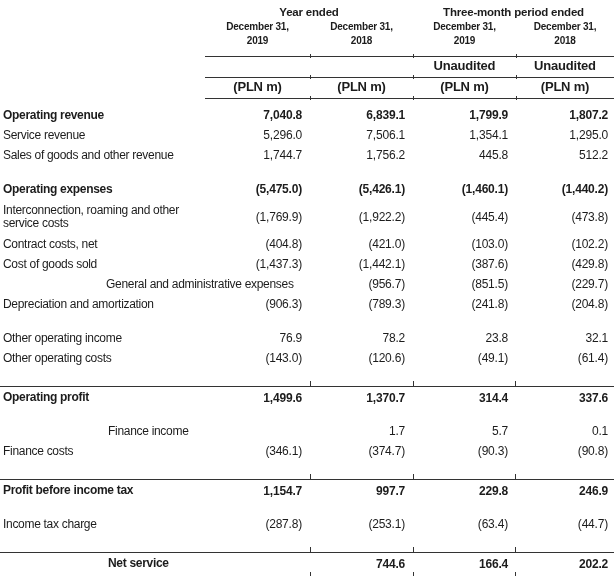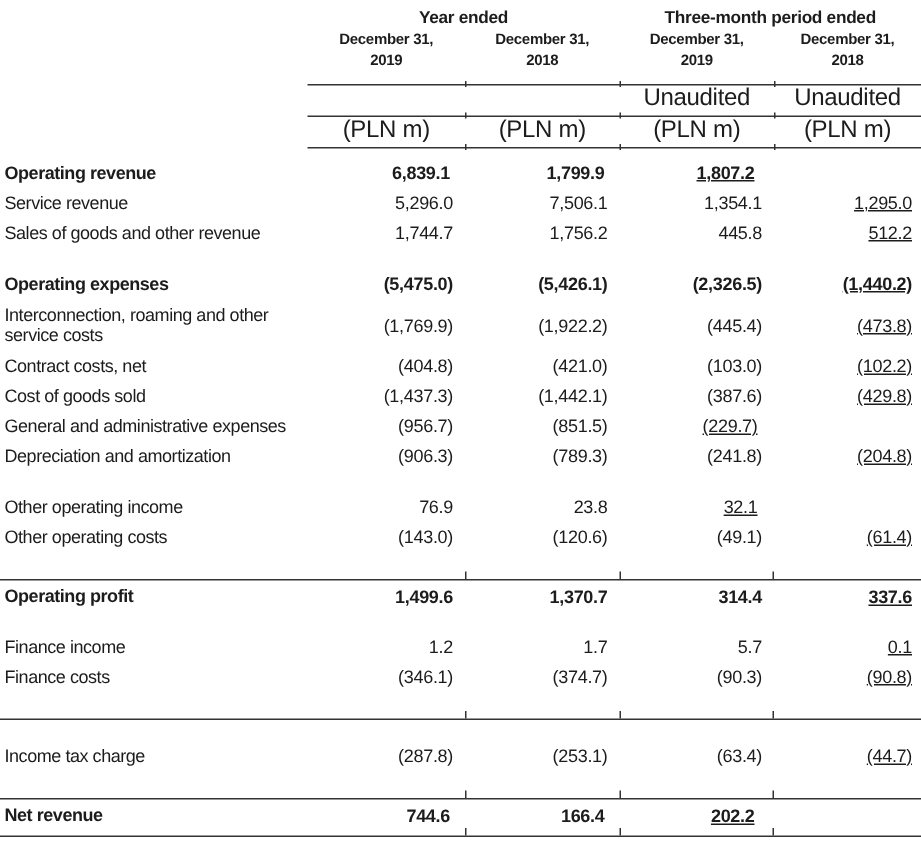--- a/index.html
+++ b/index.html
@@ -10,40 +10,40 @@
     -webkit-font-smoothing: antialiased;
   }
   .page {
     position: relative;
     width: 614px;
     height: 576px;
     background: #ffffff;
     overflow: hidden;
     padding-top: 3px;
   }
-  .trow { display: flex; align-items: center; }
+  .trow { display: flex; align-items: center; justify-content: flex-end; }
   .cell { flex: 0 0 auto; }
   .c-label { width: 205px; padding-left: 3px; letter-spacing: -0.3px; }
   .c-1 { width: 105px; }
   .c-2 { width: 103px; }
   .c-3 { width: 103px; }
   .c-4 { width: 98px; }
   .num { text-align: right; font-size: 12px; letter-spacing: -0.2px; }
   .c-1.num, .c-2.num, .c-3.num { padding-right: 8px; }
-  .c-4.num { padding-right: 6px; text-decoration: underline; }
+  .c-4.num { padding-right: 6px; }
 
   
   .hdr-group { height: 17px; font-weight: bold; font-size: 11.5px; }
   .hdr-group .grp { text-align: center; letter-spacing: -0.2px; }
   .grp-12 { width: 208px; }
   .grp-34 { width: 201px; }
   .hdr-dates { align-items: flex-start; height: 33px; }
   .hdr-dates .cell { text-align: center; font-weight: bold; font-size: 10px; line-height: 14px; letter-spacing: -0.2px; }
   .hdr-sub { height: 17px; }
-  .hdr-sub .cell { text-align: center; font-weight: normal; font-size: 16px; letter-spacing: -0.2px; }
+  .hdr-sub .cell { text-align: center; font-weight: bold; font-size: 13px; letter-spacing: -0.2px; }
 
   .hrule {
     position: relative;
     height: 4px;
     margin-left: 205px;
     width: 409px;
     border-bottom: 1.5px solid #333333;
   }
   .hrule .tick { position: absolute; top: 1px; width: 1px; height: 4px; background: #333333; }
   .hrule .t1 { left: 105px; } .hrule .t2 { left: 208px; } .hrule .t3 { left: 311px; }
@@ -130,20 +130,21 @@
       <span class="tick t2"></span>
       <span class="tick t3"></span>
     </div>
 
     <div class="spacer" style="height:6px"></div>
   </div>
 
   <div>
       <div class="trow data bold">
         <div class="cell c-label">Operating revenue</div>
+        <div class="cell num c-1">7,040.8</div>
         <div class="cell num c-2">6,839.1</div>
         <div class="cell num c-3">1,799.9</div>
         <div class="cell num c-4">1,807.2</div>
       </div>
       <div class="trow data">
         <div class="cell c-label">Service revenue</div>
         <div class="cell num c-1">5,296.0</div>
         <div class="cell num c-2">7,506.1</div>
         <div class="cell num c-3">1,354.1</div>
         <div class="cell num c-4">1,295.0</div>
@@ -153,21 +154,21 @@
         <div class="cell num c-1">1,744.7</div>
         <div class="cell num c-2">1,756.2</div>
         <div class="cell num c-3">445.8</div>
         <div class="cell num c-4">512.2</div>
       </div>
       <div class="spacer" style="height: 14px;"></div>
       <div class="trow data bold">
         <div class="cell c-label">Operating expenses</div>
         <div class="cell num c-1">(5,475.0)</div>
         <div class="cell num c-2">(5,426.1)</div>
-        <div class="cell num c-3">(2,326.5)</div>
+        <div class="cell num c-3">(1,460.1)</div>
         <div class="cell num c-4">(1,440.2)</div>
       </div>
       <div class="trow data two-line">
         <div class="cell c-label">Interconnection, roaming and other service costs</div>
         <div class="cell num c-1">(1,769.9)</div>
         <div class="cell num c-2">(1,922.2)</div>
         <div class="cell num c-3">(445.4)</div>
         <div class="cell num c-4">(473.8)</div>
       </div>
       <div class="trow data">
@@ -194,20 +195,21 @@
         <div class="cell c-label">Depreciation and amortization</div>
         <div class="cell num c-1">(906.3)</div>
         <div class="cell num c-2">(789.3)</div>
         <div class="cell num c-3">(241.8)</div>
         <div class="cell num c-4">(204.8)</div>
       </div>
       <div class="spacer" style="height: 14px;"></div>
       <div class="trow data">
         <div class="cell c-label">Other operating income</div>
         <div class="cell num c-1">76.9</div>
+        <div class="cell num c-2">78.2</div>
         <div class="cell num c-3">23.8</div>
         <div class="cell num c-4">32.1</div>
       </div>
       <div class="trow data">
         <div class="cell c-label">Other operating costs</div>
         <div class="cell num c-1">(143.0)</div>
         <div class="cell num c-2">(120.6)</div>
         <div class="cell num c-3">(49.1)</div>
         <div class="cell num c-4">(61.4)</div>
       </div>
@@ -220,54 +222,60 @@
       <div class="trow data bold after-rule">
         <div class="cell c-label">Operating profit</div>
         <div class="cell num c-1">1,499.6</div>
         <div class="cell num c-2">1,370.7</div>
         <div class="cell num c-3">314.4</div>
         <div class="cell num c-4">337.6</div>
       </div>
       <div class="spacer" style="height: 14px;"></div>
       <div class="trow data">
         <div class="cell c-label">Finance income</div>
-        <div class="cell num c-1">1.2</div>
         <div class="cell num c-2">1.7</div>
         <div class="cell num c-3">5.7</div>
         <div class="cell num c-4">0.1</div>
       </div>
       <div class="trow data">
         <div class="cell c-label">Finance costs</div>
         <div class="cell num c-1">(346.1)</div>
         <div class="cell num c-2">(374.7)</div>
         <div class="cell num c-3">(90.3)</div>
         <div class="cell num c-4">(90.8)</div>
       </div>
       <div class="spacer" style="height: 14px;"></div>
       <div class="brule">
         <span class="tick t1"></span>
         <span class="tick t2"></span>
         <span class="tick t3"></span>
       </div>
+      <div class="trow data bold after-rule">
+        <div class="cell c-label">Profit before income tax</div>
+        <div class="cell num c-1">1,154.7</div>
+        <div class="cell num c-2">997.7</div>
+        <div class="cell num c-3">229.8</div>
+        <div class="cell num c-4">246.9</div>
+      </div>
       <div class="spacer" style="height: 14px;"></div>
       <div class="trow data">
         <div class="cell c-label">Income tax charge</div>
         <div class="cell num c-1">(287.8)</div>
         <div class="cell num c-2">(253.1)</div>
         <div class="cell num c-3">(63.4)</div>
         <div class="cell num c-4">(44.7)</div>
       </div>
       <div class="spacer" style="height: 14px;"></div>
       <div class="brule">
         <span class="tick t1"></span>
         <span class="tick t2"></span>
         <span class="tick t3"></span>
       </div>
       <div class="trow data bold after-rule">
-        <div class="cell c-label">Net revenue</div>
+        <div class="cell c-label">Net service</div>
         <div class="cell num c-2">744.6</div>
         <div class="cell num c-3">166.4</div>
         <div class="cell num c-4">202.2</div>
       </div>
       <div class="brule">
         <span class="tick t1"></span>
         <span class="tick t2"></span>
         <span class="tick t3"></span>
       </div>
     </div>

